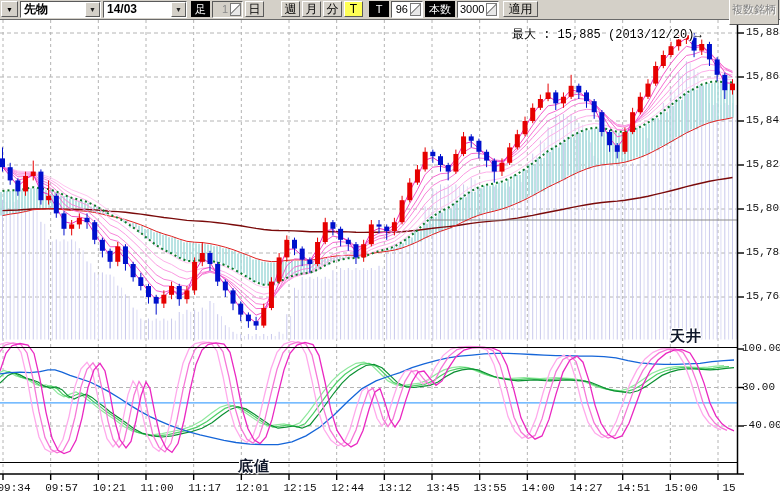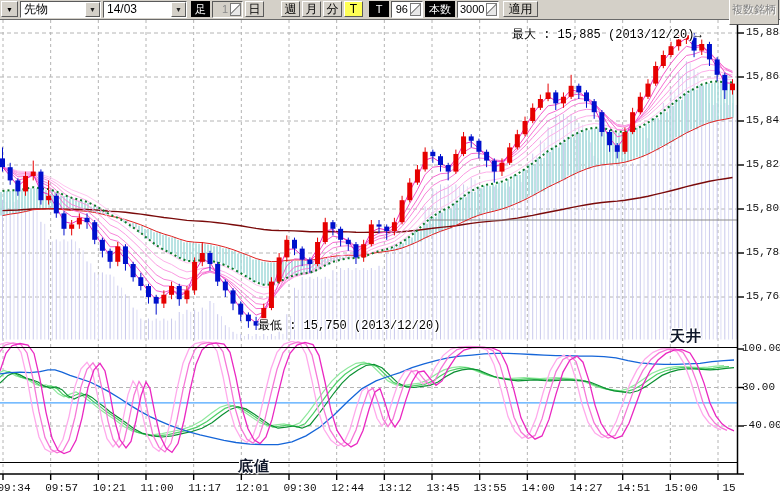--- a/index.html
+++ b/index.html
@@ -24,21 +24,21 @@
   .tb-btn.sq { width:19px; }
   .tb-btn.yellow { background:#ffff55; }
   .tb-black {
     height:16px; display:flex; align-items:center; justify-content:center;
     background:#000; color:#fff; font-size:11px; padding:0 3px;
     border:1px solid #000;
   }
   .combo {
     height:17px; background:#fff; border:1px solid;
     border-color:#5a5a5a #ffffff #ffffff #5a5a5a;
-    display:flex; align-items:center;
+    display:flex; align-items:center;font-weight:bold;
   }
   .combo-text { flex:1; padding:0 3px; font-size:12px; white-space:nowrap; overflow:hidden; }
   .combo-btn {
     width:15px; height:15px; background:#d4d0c8; border:1px solid;
     border-color:#ffffff #5a5a5a #5a5a5a #ffffff;
     display:flex; align-items:center; justify-content:center;
     font-size:7px; color:#222;
   }
   .spin {
     height:17px; background:#fff; border:1px solid;
@@ -829,40 +829,39 @@
       <span class="num">3000</span>
       <span class="spin-icon"></span>
     </div>
     <div class="tb-btn" style="margin-left:2px;width:35px">適用</div>
     <div class="spacer"></div>
     <div class="tb-disabled">複数銘柄</div>
   </div>
 
   <div id="labels">
     <div class="anno" style="left:512px; top:26px;">最大 : 15,885 (2013/12/20)→</div>
-    <div class="anno" style="left:258px; top:317px;">最低 : 15,750 (2013/12/20)</div>
     <div class="anno red" style="left:670px; top:327px;">天井</div>
     <div class="anno red" style="left:238px; top:457px;">底値</div>
   <div class="axis-label" style="left: 746px; top: 26px;">15,885</div>
       <div class="axis-label" style="left: 746px; top: 70px;">15,865</div>
       <div class="axis-label" style="left: 746px; top: 114px;">15,845</div>
       <div class="axis-label" style="left: 746px; top: 158px;">15,825</div>
       <div class="axis-label" style="left: 746px; top: 202px;">15,805</div>
       <div class="axis-label" style="left: 746px; top: 246px;">15,785</div>
       <div class="axis-label" style="left: 746px; top: 290px;">15,765</div>
       <div class="axis-label" style="left: 742px; top: 342px;">100.00</div>
       <div class="axis-label" style="left: 742px; top: 380.5px;">30.00</div>
       <div class="axis-label" style="left: 742px; top: 419px;">-40.00</div>
       <div class="axis-label xlab" style="left: -7px; top: 482px;">09:34</div>
       <div class="axis-label xlab" style="left: 40.667px; top: 482px;">09:57</div>
       <div class="axis-label xlab" style="left: 88.334px; top: 482px;">10:21</div>
       <div class="axis-label xlab" style="left: 136.001px; top: 482px;">11:00</div>
       <div class="axis-label xlab" style="left: 183.668px; top: 482px;">11:17</div>
       <div class="axis-label xlab" style="left: 231.335px; top: 482px;">12:01</div>
-      <div class="axis-label xlab" style="left: 279.002px; top: 482px;">09:30</div>
+      <div class="axis-label xlab" style="left: 279.002px; top: 482px;">12:15</div>
       <div class="axis-label xlab" style="left: 326.669px; top: 482px;">12:44</div>
       <div class="axis-label xlab" style="left: 374.336px; top: 482px;">13:12</div>
       <div class="axis-label xlab" style="left: 422.003px; top: 482px;">13:45</div>
       <div class="axis-label xlab" style="left: 469px; top: 482px;">13:55</div>
       <div class="axis-label xlab" style="left: 517.337px; top: 482px;">14:00</div>
       <div class="axis-label xlab" style="left: 565.004px; top: 482px;">14:27</div>
       <div class="axis-label xlab" style="left: 612.671px; top: 482px;">14:51</div>
       <div class="axis-label xlab" style="left: 660.338px; top: 482px;">15:00</div>
       <div class="axis-label xlab" style="left: 708.005px; top: 482px;">15</div>
     </div>

